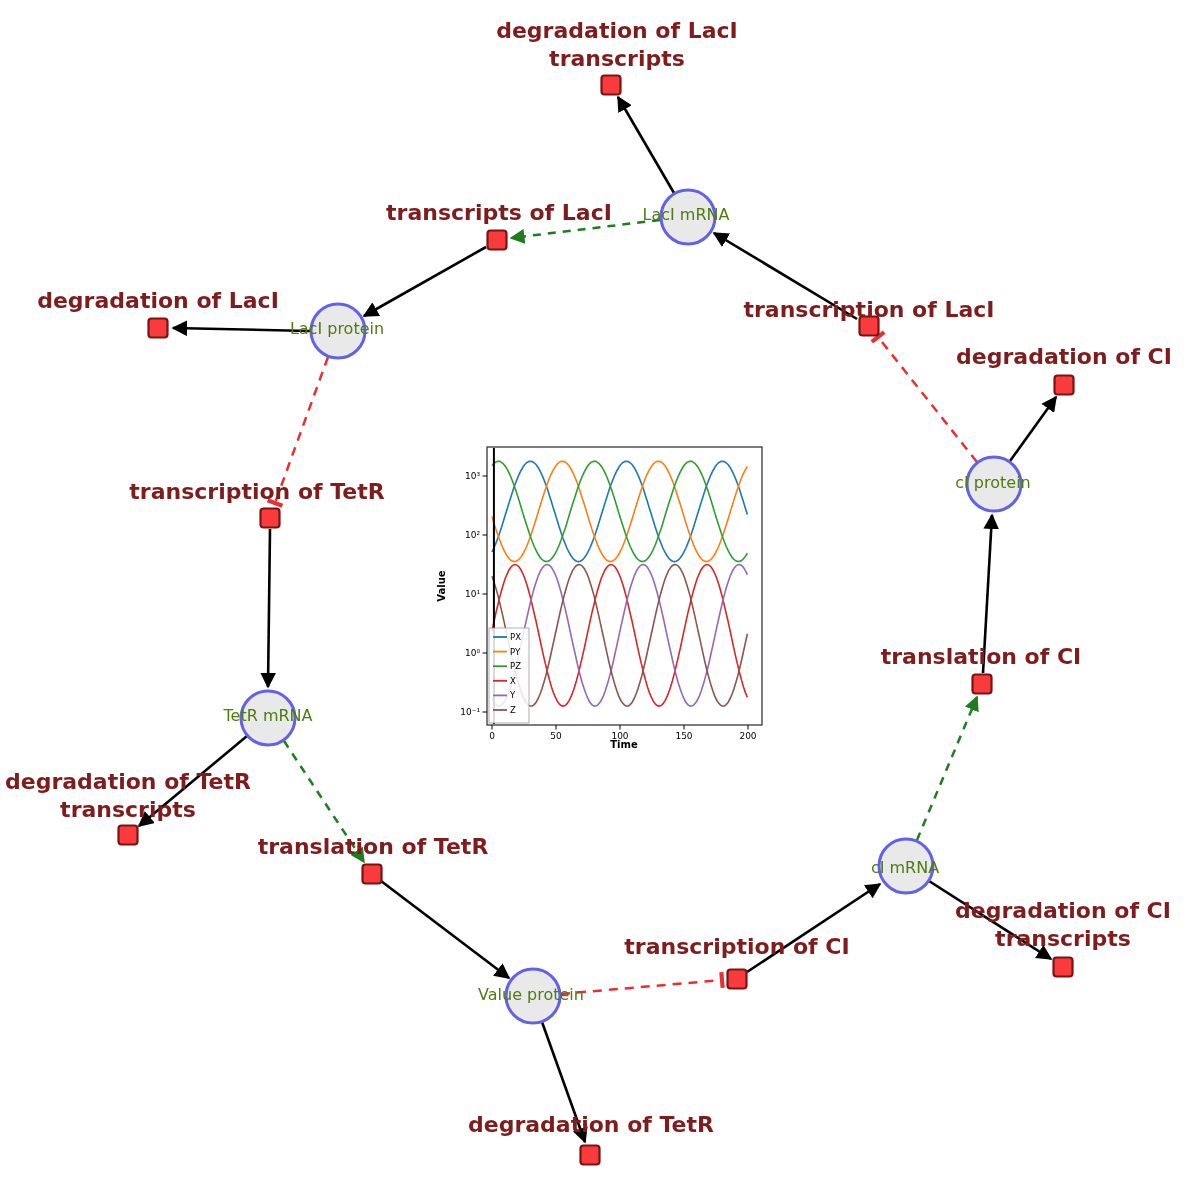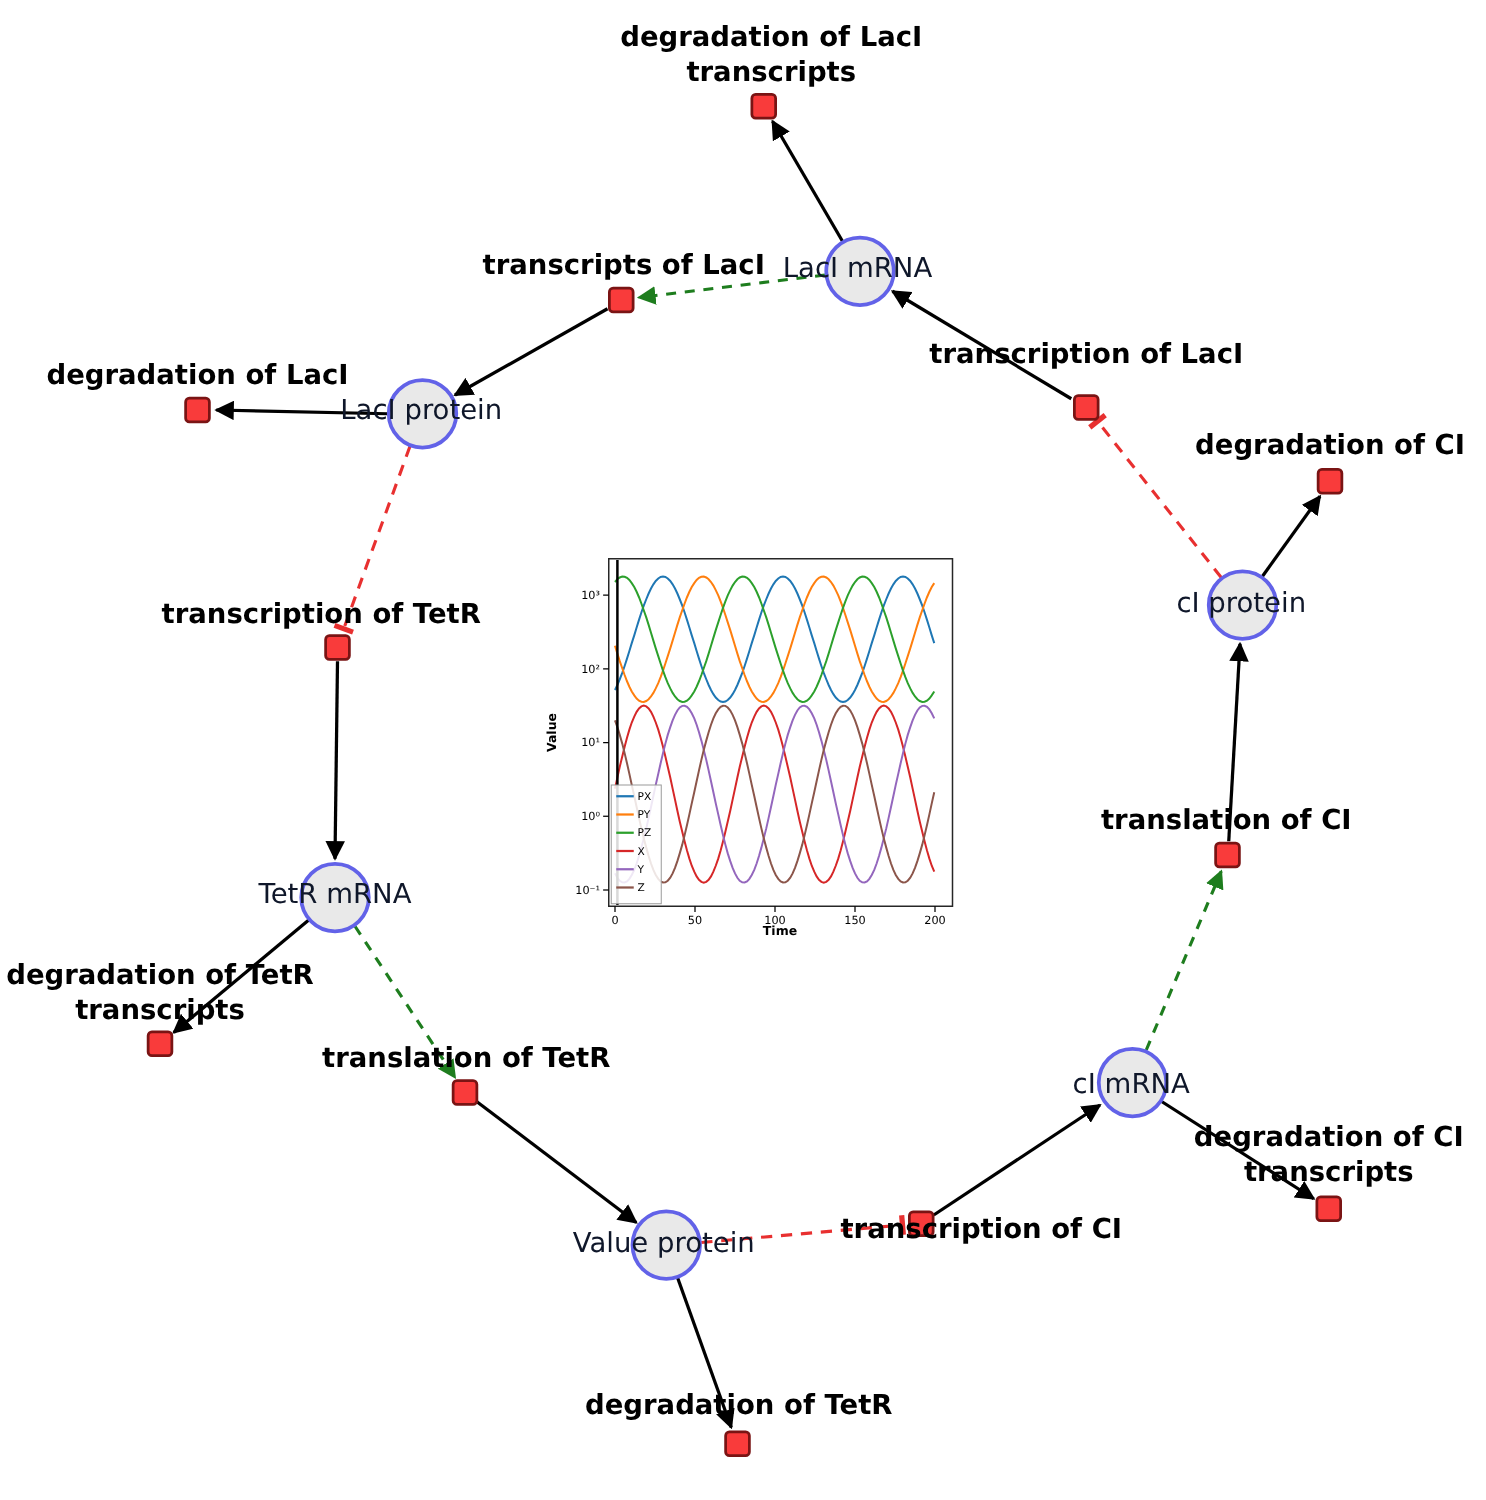--- a/index.html
+++ b/index.html
@@ -1,22 +1,22 @@
 <!DOCTYPE html>
 <html><head>
 <meta charset="utf-8">
 <style>
   html,body{margin:0;padding:0;background:#fff;}
   .stage{position:relative;width:1189px;height:1200px;background:#ffffff;overflow:hidden;
          font-family:"DejaVu Sans", sans-serif;}
   .stage svg{position:absolute;left:0;top:0;}
   .lbl{position:absolute;transform:translate(-50%,-50%);text-align:center;line-height:1.25;}
-  .rlabel{font-weight:700;font-size:22px;color:#000000;white-space:nowrap;}
+  .rlabel{font-weight:700;font-size:22px;color:#7f1d1d;white-space:nowrap;}
   .rlabel.wrap2{white-space:normal;width:250px;}
-  .slabel{font-weight:400;font-size:22px;color:#0f172a;white-space:nowrap;}
+  .slabel{font-weight:400;font-size:16px;color:#4d7c0f;white-space:nowrap;}
   #inset-chart{position:absolute;left:432px;top:438px;width:345px;height:318px;}
   #inset-chart svg{position:static;}
   text{font-family:"DejaVu Sans", sans-serif;}
 </style>
 </head>
 <body>
 
 <div class="stage">
 
   <svg width="1189" height="1200" viewBox="0 0 1189 1200">
@@ -89,28 +89,28 @@
 
   <div class="lbl slabel" style="left:686px;top:215px;">LacI mRNA</div>
   <div class="lbl slabel" style="left:337px;top:329px;">LacI protein</div>
   <div class="lbl slabel" style="left:268px;top:716px;">TetR mRNA</div>
   <div class="lbl slabel" style="left:531px;top:995px;">Value protein</div>
   <div class="lbl slabel" style="left:905px;top:868px;">cI mRNA</div>
   <div class="lbl slabel" style="left:993px;top:483px;">cI protein</div>
 
   <div class="lbl rlabel wrap2" style="left:617px;top:44px;">degradation of LacI transcripts</div>
   <div class="lbl rlabel" style="left:499px;top:213px;">transcripts of LacI</div>
-  <div class="lbl rlabel" style="left:869px;top:284px;">transcription of LacI</div>
+  <div class="lbl rlabel" style="left:869px;top:310px;">transcription of LacI</div>
   <div class="lbl rlabel" style="left:158px;top:301px;">degradation of LacI</div>
   <div class="lbl rlabel" style="left:1064px;top:357px;">degradation of CI</div>
   <div class="lbl rlabel" style="left:257px;top:492px;">transcription of TetR</div>
   <div class="lbl rlabel" style="left:981px;top:657px;">translation of CI</div>
   <div class="lbl rlabel wrap2" style="left:128px;top:795px;">degradation of TetR transcripts</div>
   <div class="lbl rlabel" style="left:373px;top:847px;">translation of TetR</div>
-  <div class="lbl rlabel" style="left:737px;top:984px;margin-left:48px;">transcription of CI</div>
+  <div class="lbl rlabel" style="left:737px;top:947px;">transcription of CI</div>
   <div class="lbl rlabel wrap2" style="left:1063px;top:924px;">degradation of CI transcripts</div>
   <div class="lbl rlabel" style="left:591px;top:1125px;">degradation of TetR</div>
 
   <div id="inset-chart">
     <svg width="345" height="318" viewBox="0 0 345 318">
       <rect x="55" y="9" width="275" height="278" fill="#ffffff" stroke="#262626" stroke-width="1.2"></rect>
       <g id="plot-series">
           <polyline points="60.0,114.0 61.9,110.0 63.8,105.4 65.8,100.3 67.7,94.8 69.6,88.9 71.5,82.8 73.4,76.5 75.4,70.3 77.3,64.0 79.2,57.9 81.1,52.0 83.0,46.5 85.0,41.4 86.9,36.8 88.8,32.8 90.7,29.5 92.6,26.8 94.6,24.8 96.5,23.6 98.4,23.3 100.3,23.6 102.2,24.8 104.2,26.8 106.1,29.5 108.0,32.8 109.9,36.8 111.8,41.4 113.8,46.5 115.7,52.0 117.6,57.9 119.5,64.0 121.4,70.3 123.4,76.5 125.3,82.8 127.2,88.9 129.1,94.8 131.0,100.3 133.0,105.4 134.9,110.0 136.8,114.0 138.7,117.3 140.6,120.0 142.6,122.0 144.5,123.2 146.4,123.6 148.3,123.2 150.2,122.0 152.2,120.0 154.1,117.3 156.0,114.0 157.9,110.0 159.8,105.4 161.8,100.3 163.7,94.8 165.6,88.9 167.5,82.8 169.4,76.5 171.4,70.3 173.3,64.0 175.2,57.9 177.1,52.0 179.0,46.5 181.0,41.4 182.9,36.8 184.8,32.8 186.7,29.5 188.6,26.8 190.6,24.8 192.5,23.6 194.4,23.3 196.3,23.6 198.2,24.8 200.2,26.8 202.1,29.5 204.0,32.8 205.9,36.8 207.8,41.4 209.8,46.5 211.7,52.0 213.6,57.9 215.5,64.0 217.4,70.3 219.4,76.5 221.3,82.8 223.2,88.9 225.1,94.8 227.0,100.3 229.0,105.4 230.9,110.0 232.8,114.0 234.7,117.3 236.6,120.0 238.6,122.0 240.5,123.2 242.4,123.6 244.3,123.2 246.2,122.0 248.2,120.0 250.1,117.3 252.0,114.0 253.9,110.0 255.8,105.4 257.8,100.3 259.7,94.8 261.6,88.9 263.5,82.8 265.4,76.5 267.4,70.3 269.3,64.0 271.2,57.9 273.1,52.0 275.0,46.5 277.0,41.4 278.9,36.8 280.8,32.8 282.7,29.5 284.6,26.8 286.6,24.8 288.5,23.6 290.4,23.3 292.3,23.6 294.2,24.8 296.2,26.8 298.1,29.5 300.0,32.8 301.9,36.8 303.8,41.4 305.8,46.5 307.7,52.0 309.6,57.9 311.5,64.0 313.4,70.3 315.4,76.5" fill="none" stroke="#1f77b4" stroke-width="1.6"></polyline>
           <polyline points="60.0,78.6 61.9,84.9 63.8,90.9 65.8,96.6 67.7,102.0 69.6,107.0 71.5,111.4 73.4,115.2 75.4,118.3 77.3,120.8 79.2,122.5 81.1,123.4 83.0,123.5 85.0,122.8 86.9,121.4 88.8,119.2 90.7,116.3 92.6,112.7 94.6,108.5 96.5,103.7 98.4,98.5 100.3,92.8 102.2,86.9 104.2,80.7 106.1,74.5 108.0,68.2 109.9,61.9 111.8,55.9 113.8,50.2 115.7,44.8 117.6,39.8 119.5,35.4 121.4,31.6 123.4,28.5 125.3,26.0 127.2,24.3 129.1,23.4 131.0,23.3 133.0,24.0 134.9,25.4 136.8,27.6 138.7,30.5 140.6,34.1 142.6,38.3 144.5,43.1 146.4,48.3 148.3,54.0 150.2,59.9 152.2,66.1 154.1,72.3 156.0,78.6 157.9,84.9 159.8,90.9 161.8,96.6 163.7,102.0 165.6,107.0 167.5,111.4 169.4,115.2 171.4,118.3 173.3,120.8 175.2,122.5 177.1,123.4 179.0,123.5 181.0,122.8 182.9,121.4 184.8,119.2 186.7,116.3 188.6,112.7 190.6,108.5 192.5,103.7 194.4,98.5 196.3,92.8 198.2,86.9 200.2,80.7 202.1,74.5 204.0,68.2 205.9,61.9 207.8,55.9 209.8,50.2 211.7,44.8 213.6,39.8 215.5,35.4 217.4,31.6 219.4,28.5 221.3,26.0 223.2,24.3 225.1,23.4 227.0,23.3 229.0,24.0 230.9,25.4 232.8,27.6 234.7,30.5 236.6,34.1 238.6,38.3 240.5,43.1 242.4,48.3 244.3,54.0 246.2,59.9 248.2,66.1 250.1,72.3 252.0,78.6 253.9,84.9 255.8,90.9 257.8,96.6 259.7,102.0 261.6,107.0 263.5,111.4 265.4,115.2 267.4,118.3 269.3,120.8 271.2,122.5 273.1,123.4 275.0,123.5 277.0,122.8 278.9,121.4 280.8,119.2 282.7,116.3 284.6,112.7 286.6,108.5 288.5,103.7 290.4,98.5 292.3,92.8 294.2,86.9 296.2,80.7 298.1,74.5 300.0,68.2 301.9,61.9 303.8,55.9 305.8,50.2 307.7,44.8 309.6,39.8 311.5,35.4 313.4,31.6 315.4,28.5" fill="none" stroke="#ff7f0e" stroke-width="1.6"></polyline>
           <polyline points="60.0,27.6 61.9,25.4 63.8,24.0 65.8,23.3 67.7,23.4 69.6,24.3 71.5,26.0 73.4,28.5 75.4,31.6 77.3,35.4 79.2,39.8 81.1,44.8 83.0,50.2 85.0,55.9 86.9,61.9 88.8,68.2 90.7,74.5 92.6,80.7 94.6,86.9 96.5,92.8 98.4,98.5 100.3,103.7 102.2,108.5 104.2,112.7 106.1,116.3 108.0,119.2 109.9,121.4 111.8,122.8 113.8,123.5 115.7,123.4 117.6,122.5 119.5,120.8 121.4,118.3 123.4,115.2 125.3,111.4 127.2,107.0 129.1,102.0 131.0,96.6 133.0,90.9 134.9,84.9 136.8,78.6 138.7,72.3 140.6,66.1 142.6,59.9 144.5,54.0 146.4,48.3 148.3,43.1 150.2,38.3 152.2,34.1 154.1,30.5 156.0,27.6 157.9,25.4 159.8,24.0 161.8,23.3 163.7,23.4 165.6,24.3 167.5,26.0 169.4,28.5 171.4,31.6 173.3,35.4 175.2,39.8 177.1,44.8 179.0,50.2 181.0,55.9 182.9,61.9 184.8,68.2 186.7,74.5 188.6,80.7 190.6,86.9 192.5,92.8 194.4,98.5 196.3,103.7 198.2,108.5 200.2,112.7 202.1,116.3 204.0,119.2 205.9,121.4 207.8,122.8 209.8,123.5 211.7,123.4 213.6,122.5 215.5,120.8 217.4,118.3 219.4,115.2 221.3,111.4 223.2,107.0 225.1,102.0 227.0,96.6 229.0,90.9 230.9,84.9 232.8,78.6 234.7,72.3 236.6,66.1 238.6,59.9 240.5,54.0 242.4,48.3 244.3,43.1 246.2,38.3 248.2,34.1 250.1,30.5 252.0,27.6 253.9,25.4 255.8,24.0 257.8,23.3 259.7,23.4 261.6,24.3 263.5,26.0 265.4,28.5 267.4,31.6 269.3,35.4 271.2,39.8 273.1,44.8 275.0,50.2 277.0,55.9 278.9,61.9 280.8,68.2 282.7,74.5 284.6,80.7 286.6,86.9 288.5,92.8 290.4,98.5 292.3,103.7 294.2,108.5 296.2,112.7 298.1,116.3 300.0,119.2 301.9,121.4 303.8,122.8 305.8,123.5 307.7,123.4 309.6,122.5 311.5,120.8 313.4,118.3 315.4,115.2" fill="none" stroke="#2ca02c" stroke-width="1.6"></polyline>

